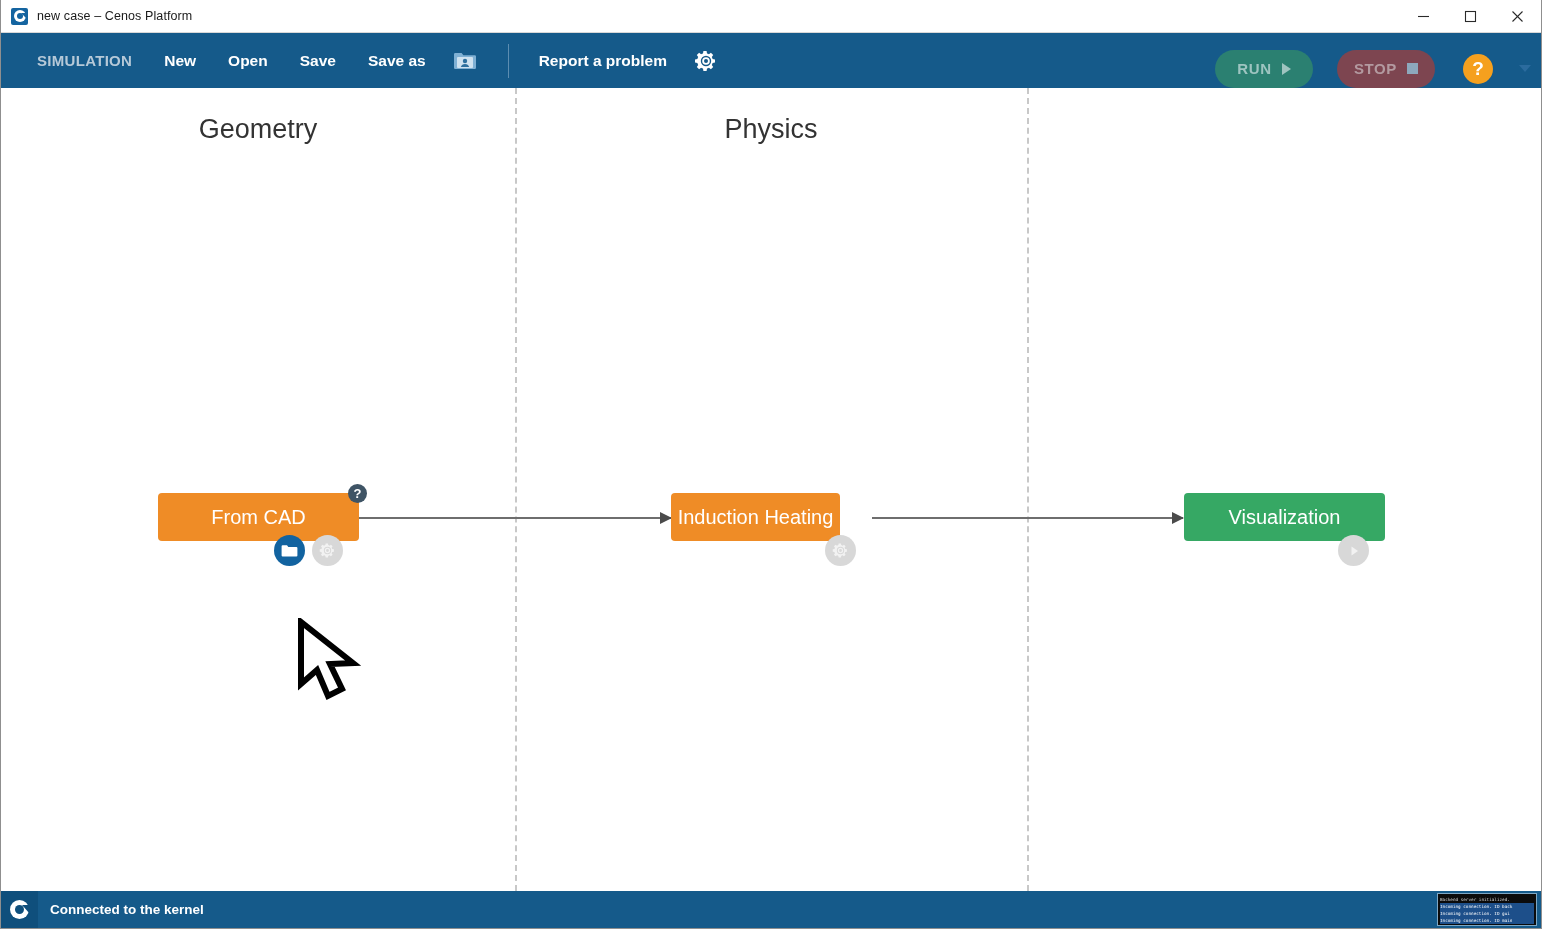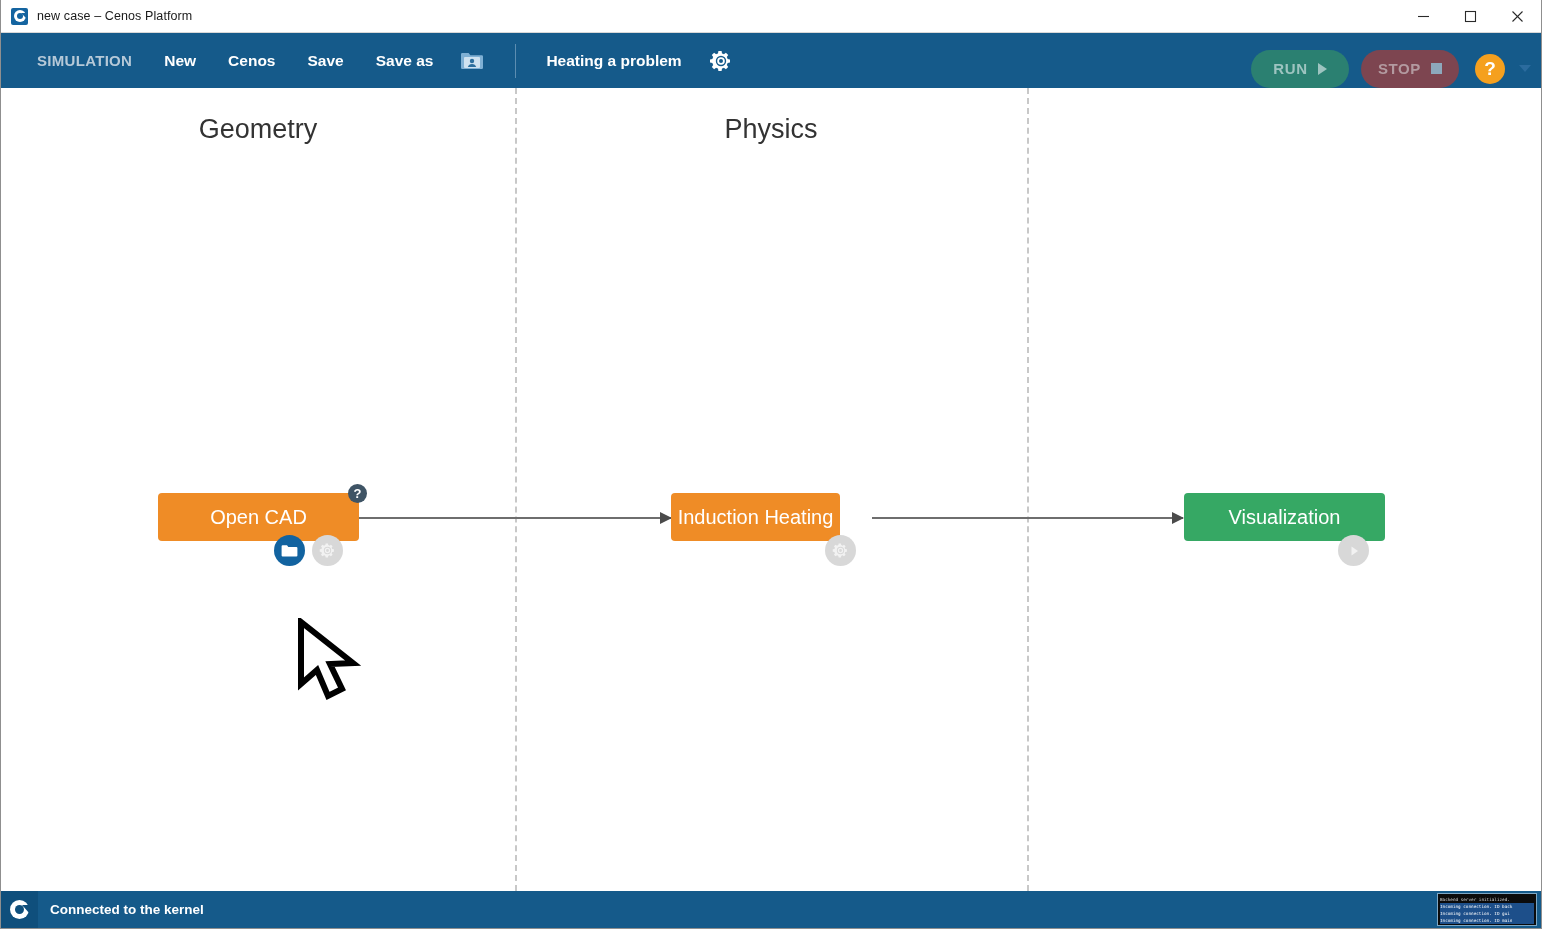--- a/index.html
+++ b/index.html
@@ -119,21 +119,21 @@
     background: #5c8db1;
     margin: 0 14px 0 20px;
   }
   .tb-right {
     position: absolute;
     right: 10px;
     top: 0;
     height: 71px;
     display: flex;
     align-items: center;
-    gap: 12px;
+    gap: 24px;
   }
   .pill {
     height: 38px;
     min-width: 98px;
     border-radius: 19px;
     display: flex;
     align-items: center;
     justify-content: center;
     gap: 10px;
     font-size: 15px;
@@ -347,36 +347,36 @@
             <line x1="1.5" y1="1.5" x2="11.5" y2="11.5" stroke="#2a2a2a" stroke-width="1.1"></line>
             <line x1="11.5" y1="1.5" x2="1.5" y2="11.5" stroke="#2a2a2a" stroke-width="1.1"></line>
           </svg>
       </div>
     </div>
   </div>
 
   <div class="toolbar">
     <div class="tb-item dim">SIMULATION</div>
     <div class="tb-item">New</div>
-    <div class="tb-item">Cenos</div>
+    <div class="tb-item">Open</div>
     <div class="tb-item">Save</div>
     <div class="tb-item">Save as</div>
 
     <div class="tb-icon-btn">
       <svg width="24" height="20" viewBox="0 0 24 20">
         <path d="M1 3.2 A1.2 1.2 0 0 1 2.2 2 H8.6 L10.4 4.2 H21.8 A1.2 1.2 0 0 1 23 5.4 V16.8 A1.2 1.2 0 0 1 21.8 18 H2.2 A1.2 1.2 0 0 1 1 16.8 Z" fill="#7fb0d4"></path>
         <rect x="4" y="6" width="16" height="11" rx="1" fill="#cfe2f0"></rect>
         <circle cx="12" cy="10" r="2.2" fill="#2d6f9e"></circle>
         <path d="M7.8 16 A4.4 4.4 0 0 1 16.2 16 Z" fill="#2d6f9e"></path>
       </svg>
     </div>
 
     <div class="tb-divider"></div>
 
-    <div class="tb-item">Heating a problem</div>
+    <div class="tb-item">Report a problem</div>
 
     <div class="tb-icon-btn">
       <svg width="24" height="24" viewBox="0 0 24 24">
         <path fill="#ffffff" d="M12 8.2a3.8 3.8 0 1 0 0 7.6 3.8 3.8 0 0 0 0-7.6zm0 5.8a2 2 0 1 1 0-4 2 2 0 0 1 0 4z"></path>
         <path fill="#ffffff" d="M21 13.6v-3.2l-2.4-.4a6.9 6.9 0 0 0-.8-1.9l1.4-2-2.3-2.3-2 1.4a6.9 6.9 0 0 0-1.9-.8L12.6 2h-3.2l-.4 2.4a6.9 6.9 0 0 0-1.9.8l-2-1.4L2.8 6.1l1.4 2a6.9 6.9 0 0 0-.8 1.9L1 10.4v3.2l2.4.4c.18.67.46 1.3.8 1.9l-1.4 2 2.3 2.3 2-1.4c.6.34 1.23.62 1.9.8l.4 2.4h3.2l.4-2.4c.67-.18 1.3-.46 1.9-.8l2 1.4 2.3-2.3-1.4-2c.34-.6.62-1.23.8-1.9zM12 17.2a5.2 5.2 0 1 1 0-10.4 5.2 5.2 0 0 1 0 10.4z"></path>
       </svg>
     </div>
 
     <div class="tb-right">
       <div class="pill pill-run">
@@ -397,21 +397,21 @@
     <div class="col-divider" style="left:514px;"></div>
     <div class="col-divider" style="left:1026px;"></div>
 
     <div class="col-title" style="left:620px;">Physics</div>
     <div class="col-title" style="left:107px;">Geometry</div>
 
     <div class="conn" style="left:357px; top:429px; width:313px;"></div>
     <div class="conn" style="left:871px; top:429px; width:311px;"></div>
 
     <div class="node orange" style="left:157px; top:405px; width:201px;">
-      <span>Open CAD</span>
+      <span>From CAD</span>
       <div class="badge-help">?</div>
       <div class="node-btn blue" style="left:116px; top:42px;">
         <svg width="17" height="14" viewBox="0 0 17 14">
           <path d="M0.6 2.2 A1 1 0 0 1 1.6 1.2 H6 L7.3 2.9 H15.4 A1 1 0 0 1 16.4 3.9 V11.6 A1 1 0 0 1 15.4 12.6 H1.6 A1 1 0 0 1 0.6 11.6 Z" fill="#ffffff"></path>
         </svg>
       </div>
       <div class="node-btn grey" style="left:154px; top:42px;">
         <svg width="17" height="17" viewBox="0 0 24 24">
           <path fill="#f2f2f2" d="M12 8.2a3.8 3.8 0 1 0 0 7.6 3.8 3.8 0 0 0 0-7.6zm0 5.8a2 2 0 1 1 0-4 2 2 0 0 1 0 4z"></path>
           <path fill="#f2f2f2" d="M21 13.6v-3.2l-2.4-.4a6.9 6.9 0 0 0-.8-1.9l1.4-2-2.3-2.3-2 1.4a6.9 6.9 0 0 0-1.9-.8L12.6 2h-3.2l-.4 2.4a6.9 6.9 0 0 0-1.9.8l-2-1.4L2.8 6.1l1.4 2a6.9 6.9 0 0 0-.8 1.9L1 10.4v3.2l2.4.4c.18.67.46 1.3.8 1.9l-1.4 2 2.3 2.3 2-1.4c.6.34 1.23.62 1.9.8l.4 2.4h3.2l.4-2.4c.67-.18 1.3-.46 1.9-.8l2 1.4 2.3-2.3-1.4-2c.34-.6.62-1.23.8-1.9zM12 17.2a5.2 5.2 0 1 1 0-10.4 5.2 5.2 0 0 1 0 10.4z"></path>

